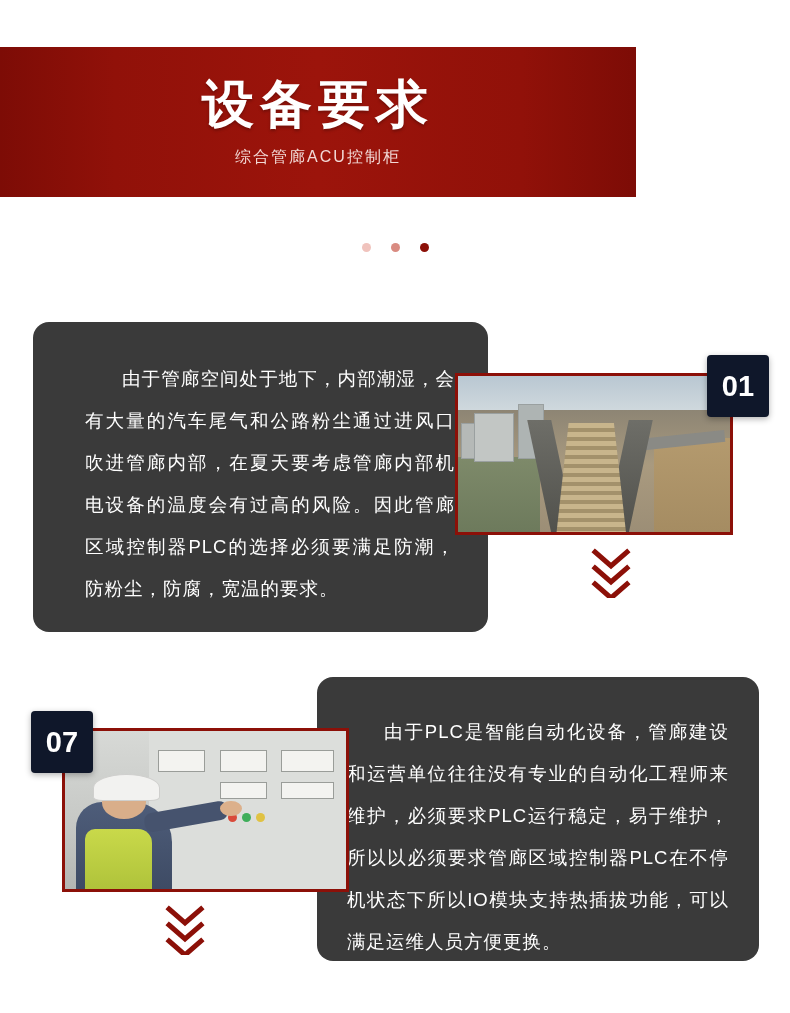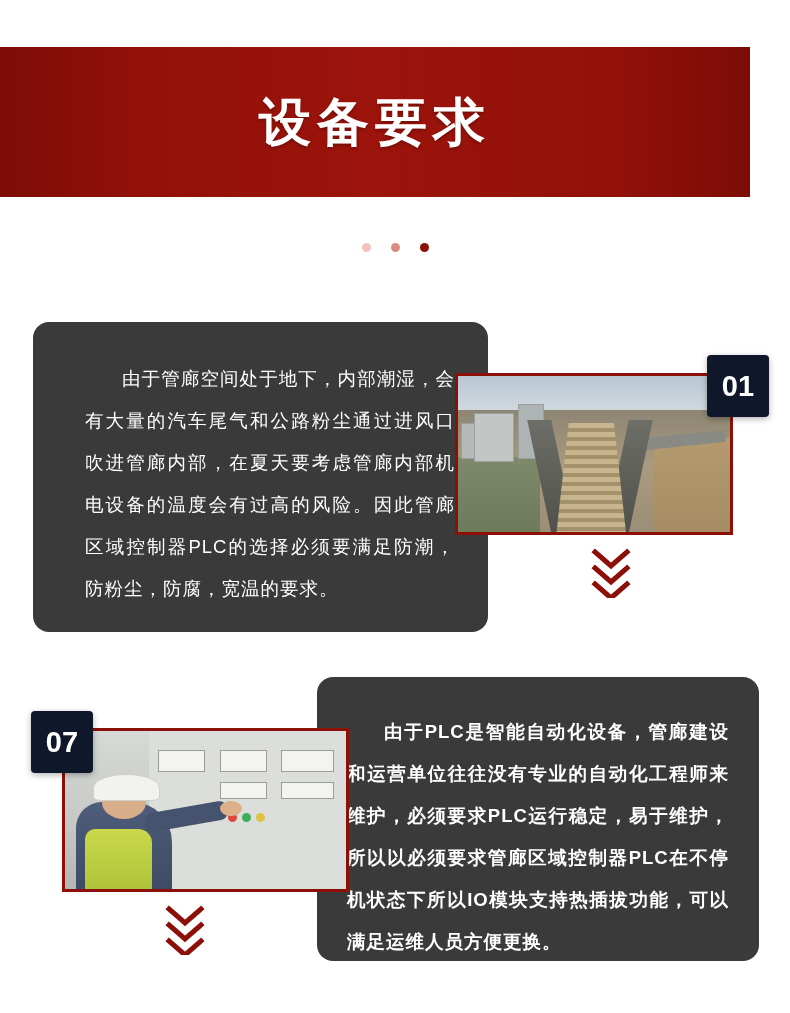--- a/index.html
+++ b/index.html
@@ -13,21 +13,21 @@
     position: relative;
     font-family: "Liberation Sans", "DejaVu Sans", sans-serif;
     overflow: hidden;
   }
 
   
   .banner {
     position: absolute;
     left: 0;
     top: 47px;
-    width: 750px;
+    width: 636px;
     height: 150px;
     background: #8c1008;
     background: linear-gradient(90deg, #7d0c06 0%, #911109 18%, #9c140b 50%, #911109 82%, #7d0c06 100%);
     display: flex;
     flex-direction: column;
     align-items: center;
     justify-content: center;
   }
   .banner-title {
     color: #ffffff;
@@ -132,21 +132,20 @@
   #chev1 { left: 589px; top: 546px; }
   #chev2 { left: 163px; top: 903px; }
 
   
   #block2-text {
     left: 317px;
     top: 677px;
     width: 442px;
     height: 284px;
     padding: 34px 30px 12px 30px;
-    font-weight: bold;
   }
 
   
   .scene1 {
     position: absolute;
     inset: 0;
   }
   .s1-sky {
     position: absolute; left:0; top:0; right:0; height: 22%;
     background: linear-gradient(180deg,#b9c7d2 0%, #cfd8dd 100%);
@@ -245,20 +244,21 @@
     background:#dcb08b; border-radius:50%;
   }
 
   .chev-svg { display:block; }
 </style>
 </head>
 <body>
 
 <div class="banner">
   <div class="banner-title">设备要求</div>
+  <div class="banner-sub">综合管廊ACU控制柜</div>
 </div>
 
 <div class="dots">
   <span class="dot"></span>
   <span class="dot mid"></span>
   <span class="dot active"></span>
 </div>
 
 <div class="card-text" id="block1-text">
   <p>由于管廊空间处于地下，内部潮湿，会有大量的汽车尾气和公路粉尘通过进风口吹进管廊内部，在夏天要考虑管廊内部机电设备的温度会有过高的风险。因此管廊区域控制器PLC的选择必须要满足防潮，防粉尘，防腐，宽温的要求。</p>

